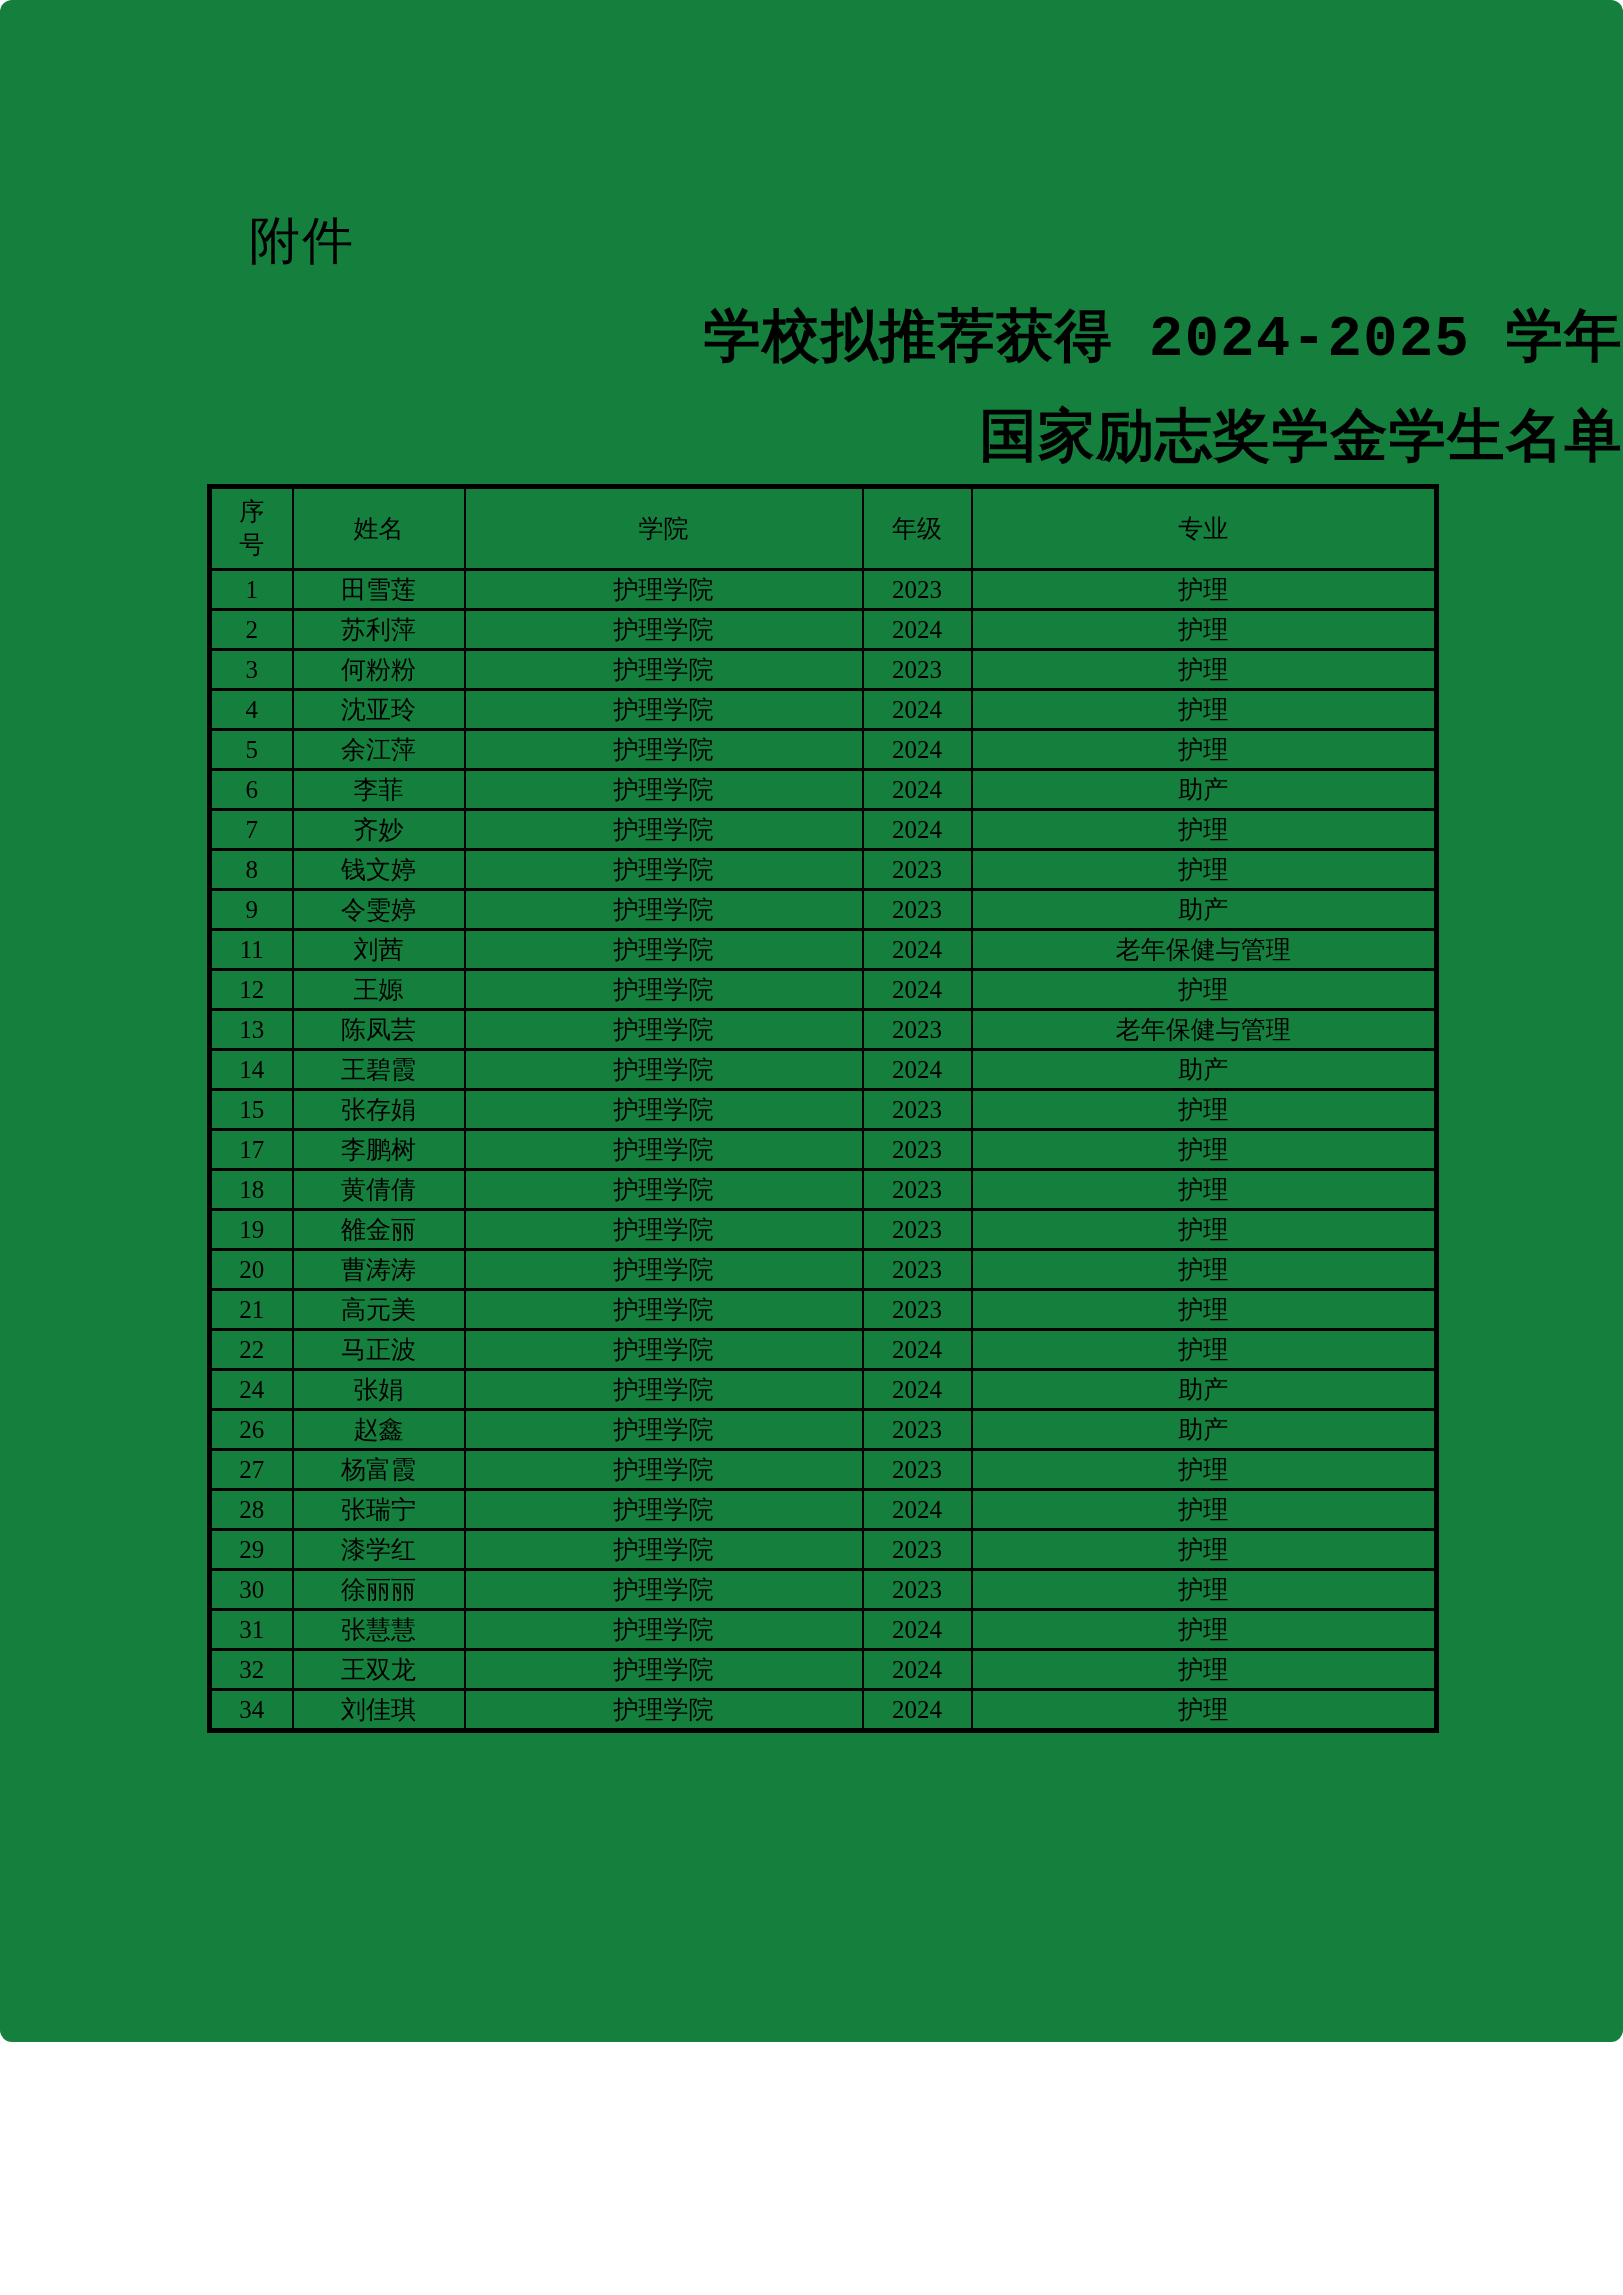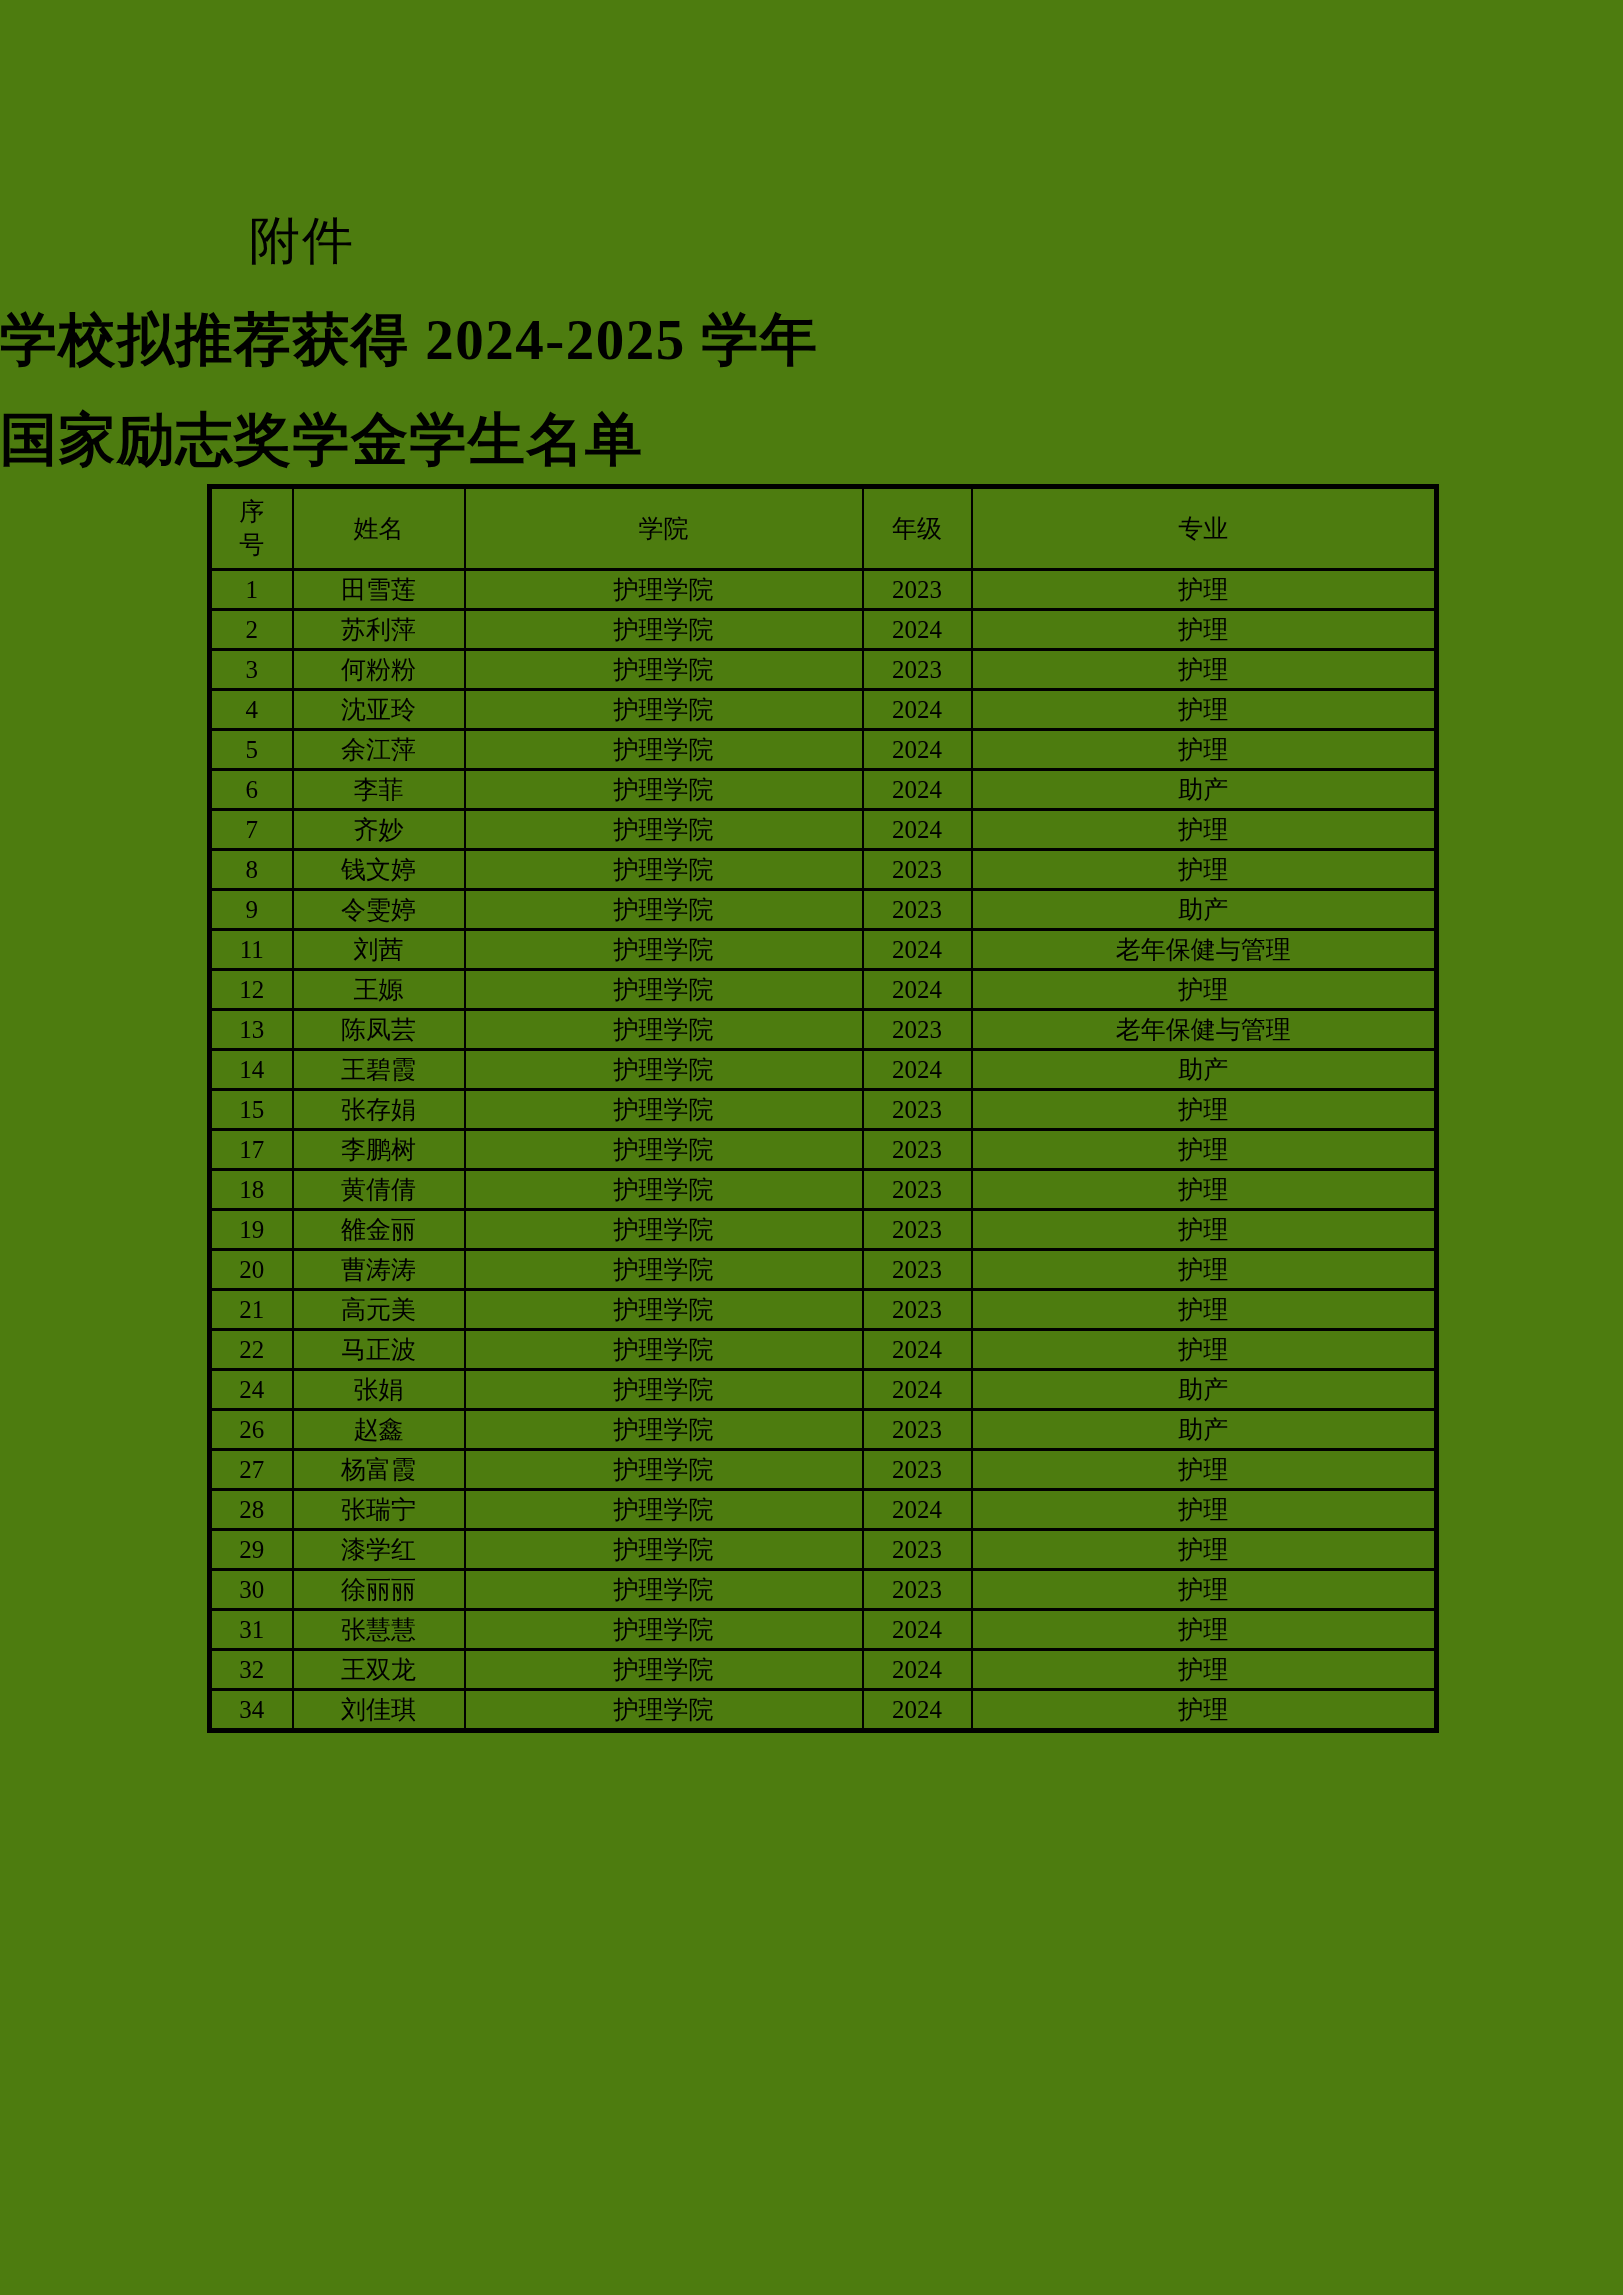--- a/index.html
+++ b/index.html
@@ -3,47 +3,48 @@
 <meta charset="utf-8">
 <style>
   html, body {
     margin: 0;
     padding: 0;
     background: #ffffff;
   }
   .page {
     position: relative;
     width: 1623px;
-    height: 2295px;
-    background: #4d7c0f;
+    height: 2042px;
+    background: #15803d;
     color: #000000;
     font-family: "Liberation Serif", "DejaVu Serif", serif;
     overflow: hidden;
+    border-radius: 12px;
   }
   .attachment {
     position: absolute;
     left: 249px;
     top: 211px;
     font-size: 51px;
     line-height: 60px;
     font-family: "Liberation Sans", "DejaVu Sans", sans-serif;
     font-weight: 500;
     letter-spacing: 2px;
   }
   .title {
     position: absolute;
     left: 0;
     width: 100%;
     top: 290px;
-    text-align: left;
+    text-align: right;
     font-size: 57px;
     font-weight: bold;
     line-height: 100px;
     letter-spacing: 1.5px;
-    font-family: Liberation Serif, serif;
+    font-family: Liberation Mono, monospace;
   }
   table.roster {
     position: absolute;
     left: 207px;
     top: 484px;
     width: 1227px;
     border-collapse: collapse;
     table-layout: fixed;
     border: 5.1px solid #000;
     font-size: 25px;

